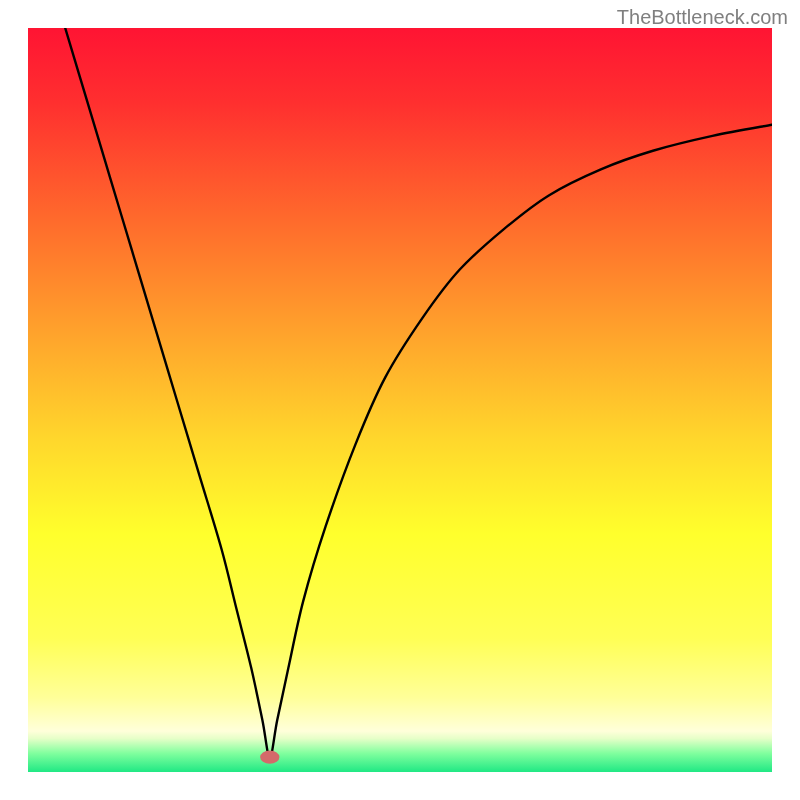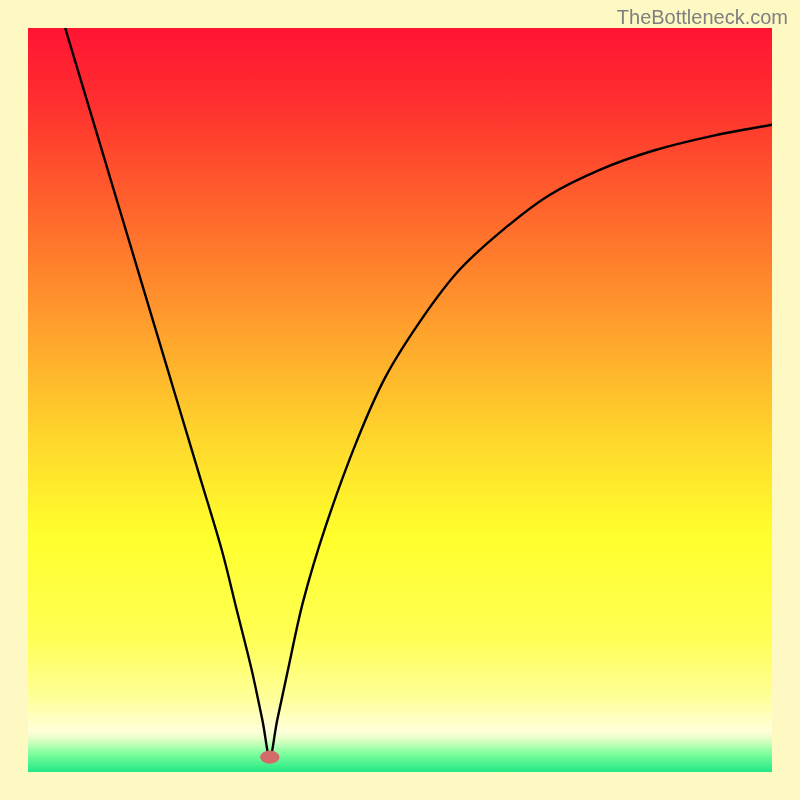--- a/index.html
+++ b/index.html
@@ -8,21 +8,21 @@
     width: 800px;
     height: 800px;
     background: #000;
     font-family: Arial, Helvetica, sans-serif;
     overflow: hidden;
   }
   .outer {
     position: relative;
     width: 800px;
     height: 800px;
-    background: #fef9c3;
+    background: #ffffff;
   }
   .plot {
     position: absolute;
     left: 28px;
     top: 28px;
     width: 744px;
     height: 744px;
     overflow: hidden;
   }
   .watermark {

